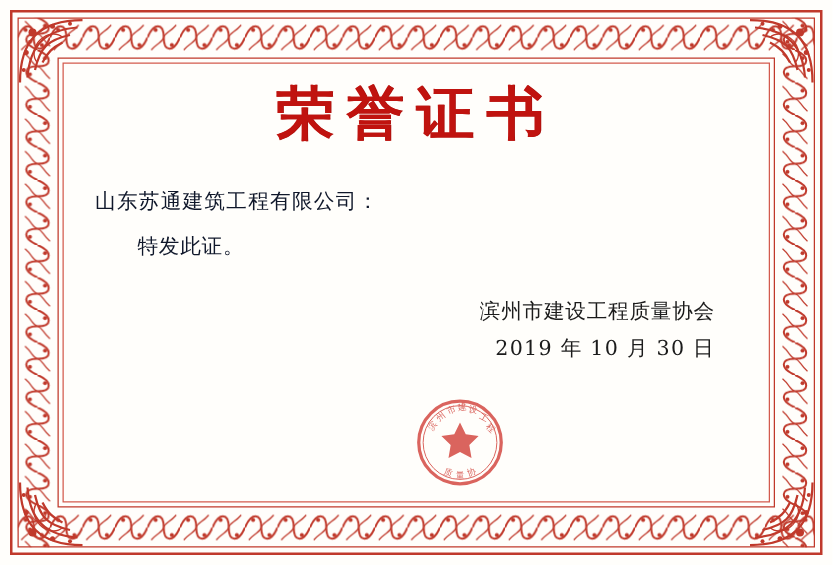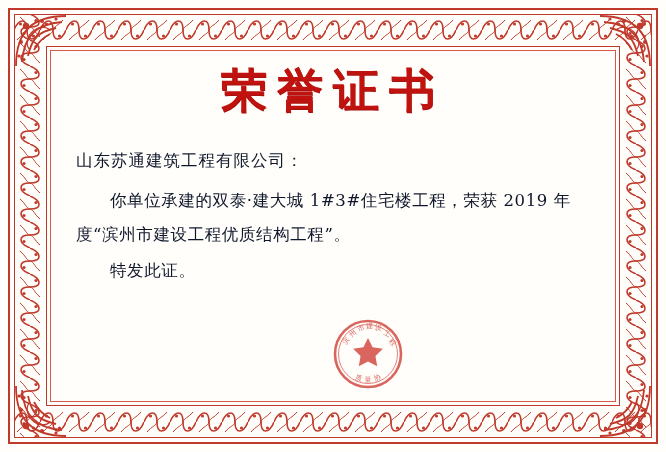--- a/index.html
+++ b/index.html
@@ -292,24 +292,27 @@
   </div>
 
   <div class="border-inner"></div>
   <div class="border-inner2"></div>
 
   <div class="content">
     <div class="title">荣誉证书</div>
 
     <div class="body-text">
       <div class="salutation">山东苏通建筑工程有限公司：</div>
-      <div class="para">你单位承建的双泰·建大城 1#3#住宅楼工程，荣获 2019 年度“滨州市建设工程优质结构工程”。</div>
       <div class="para2">特发此证。</div>
     </div>
 
+    <div class="signature">
+      <div class="sig-org">滨州市建设工程质量协会</div>
+      <div class="sig-date">2019 年 10 月 30 日</div>
+    </div>
   </div>
 
   <div class="seal">
     <svg width="72" height="72" viewBox="0 0 72 72" xmlns="http://www.w3.org/2000/svg">
       <circle cx="36" cy="36" r="33" fill="none" stroke="#cc2a22" stroke-width="2.6"></circle>
       <circle cx="36" cy="36" r="29.5" fill="none" stroke="#cc2a22" stroke-width="0.8"></circle>
       <g fill="#cc2a22">
         <path d="M36 20 l4.6 9.3 10.3 1.5 -7.45 7.27 1.76 10.26L36 43.5l-9.21 4.84 1.76-10.26L21.1 30.8l10.3-1.5z"></path>
       </g>
       <g fill="#cc2a22" font-family="DejaVu Serif, serif" font-size="7" text-anchor="middle">

